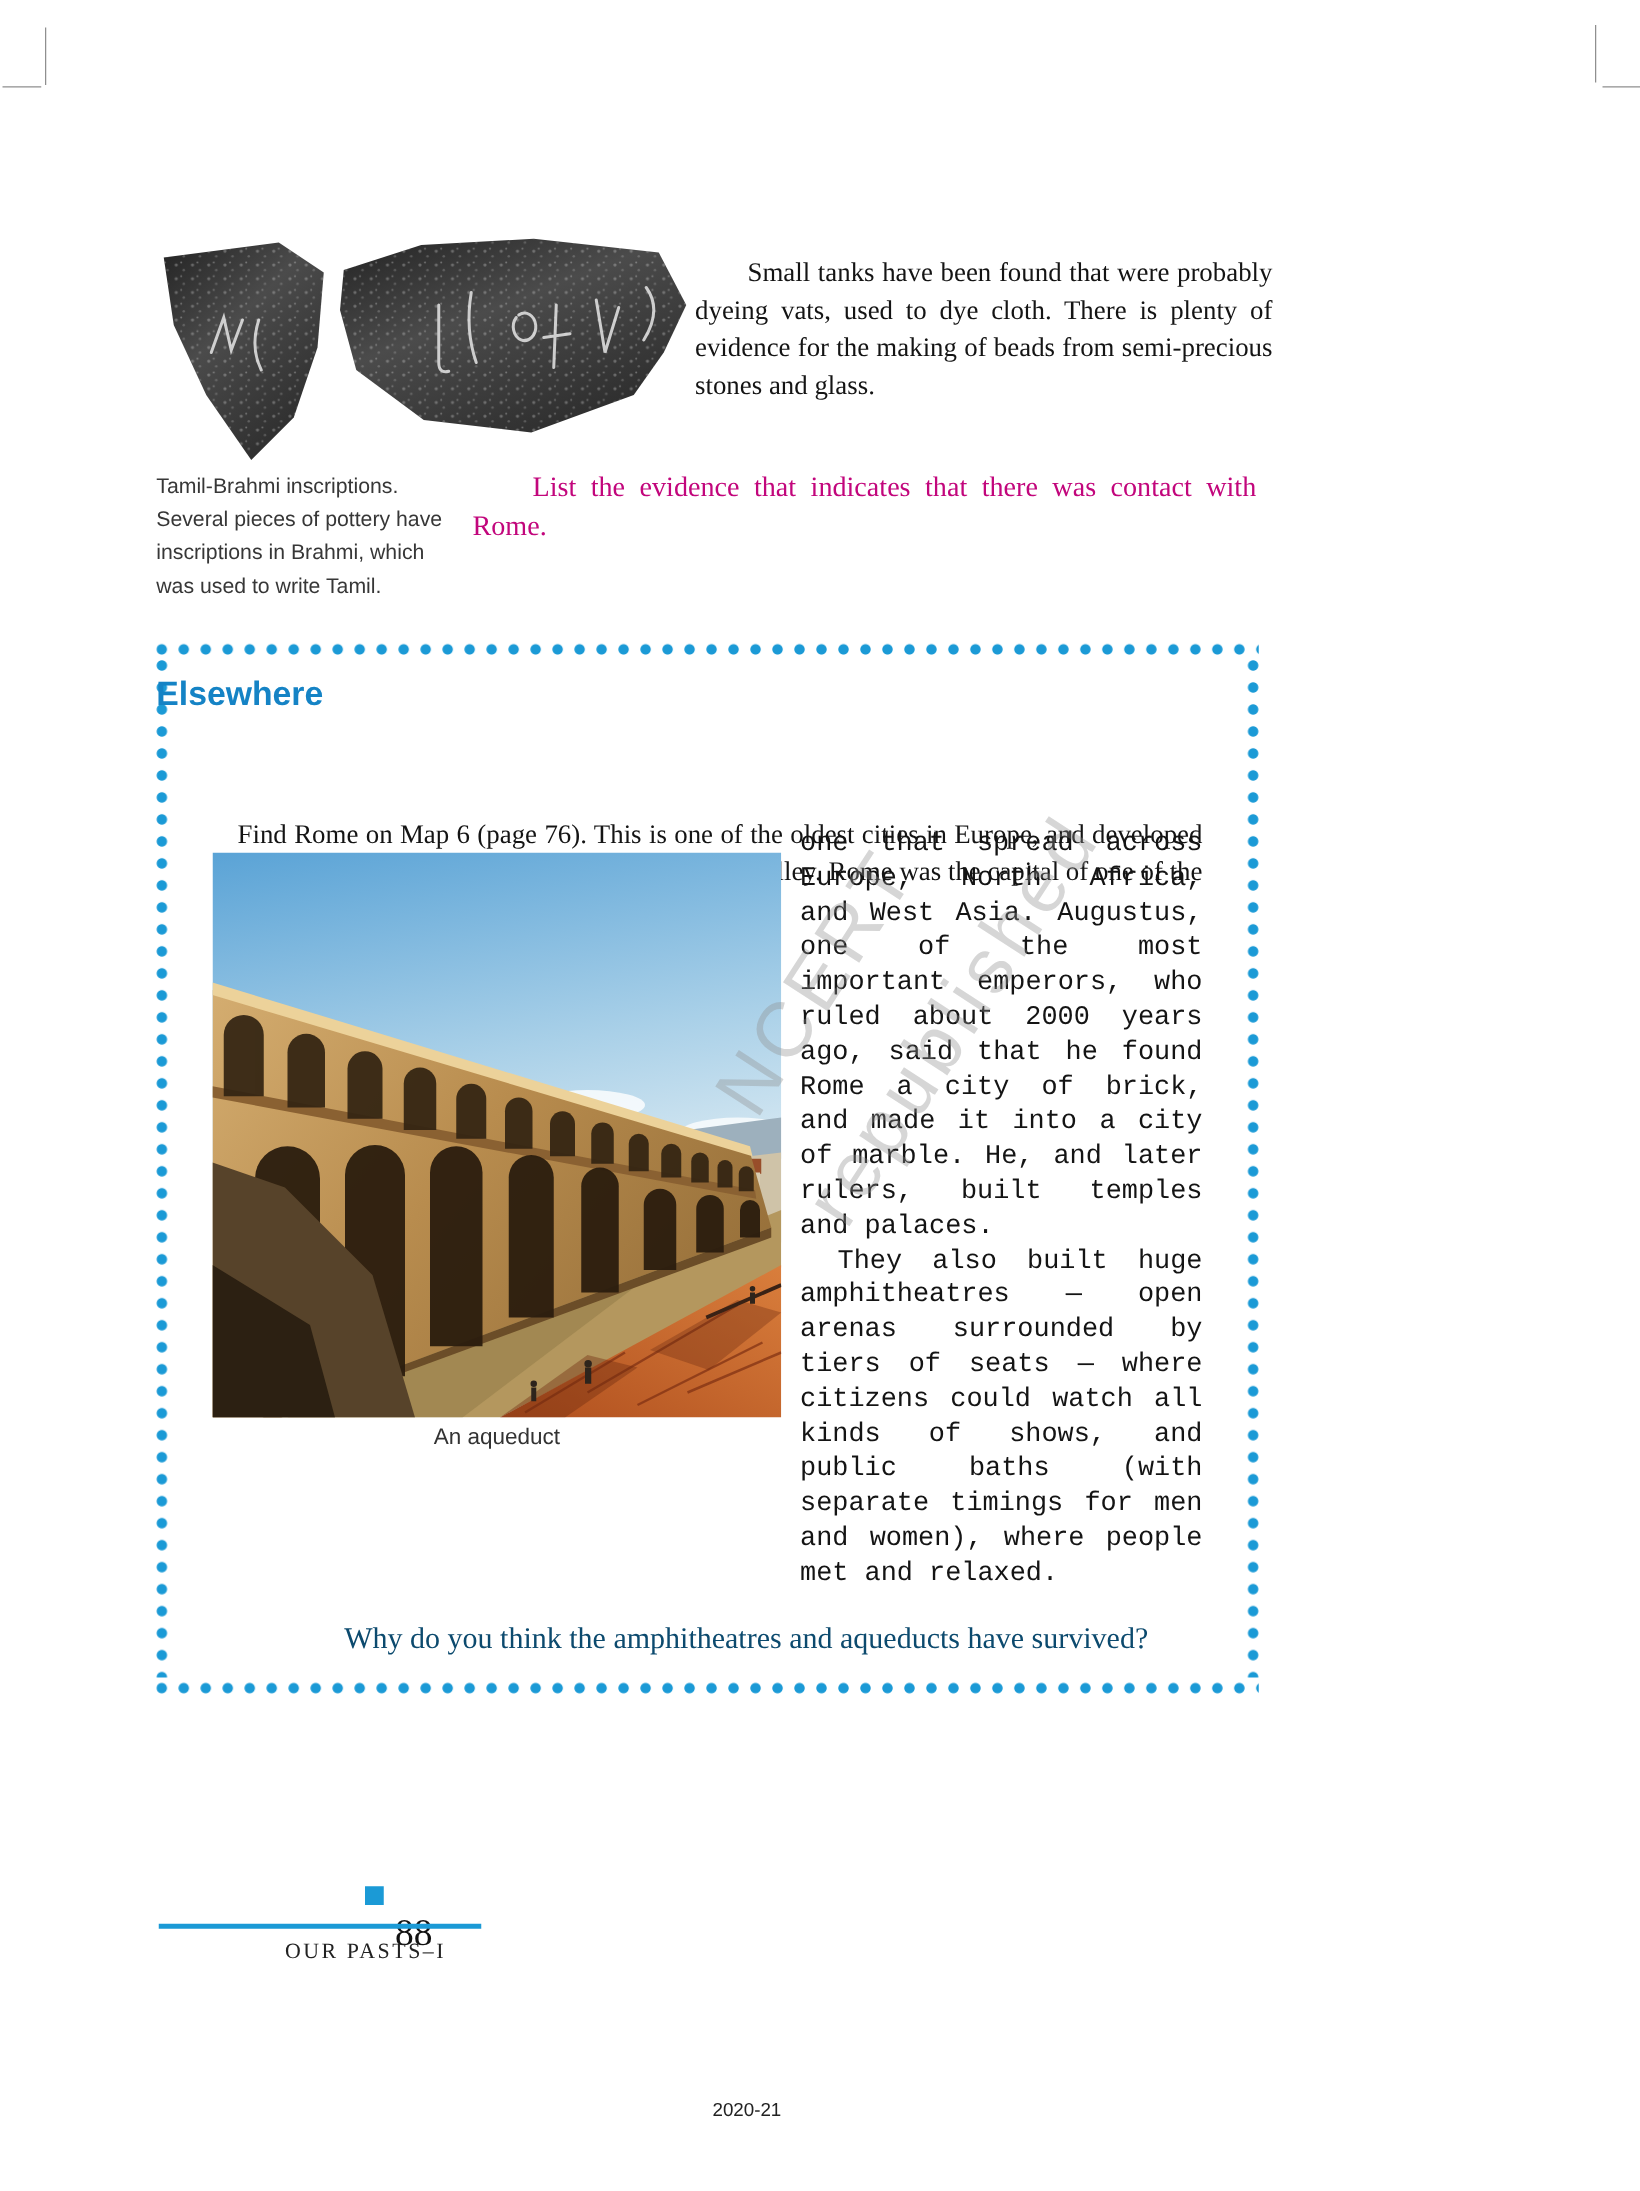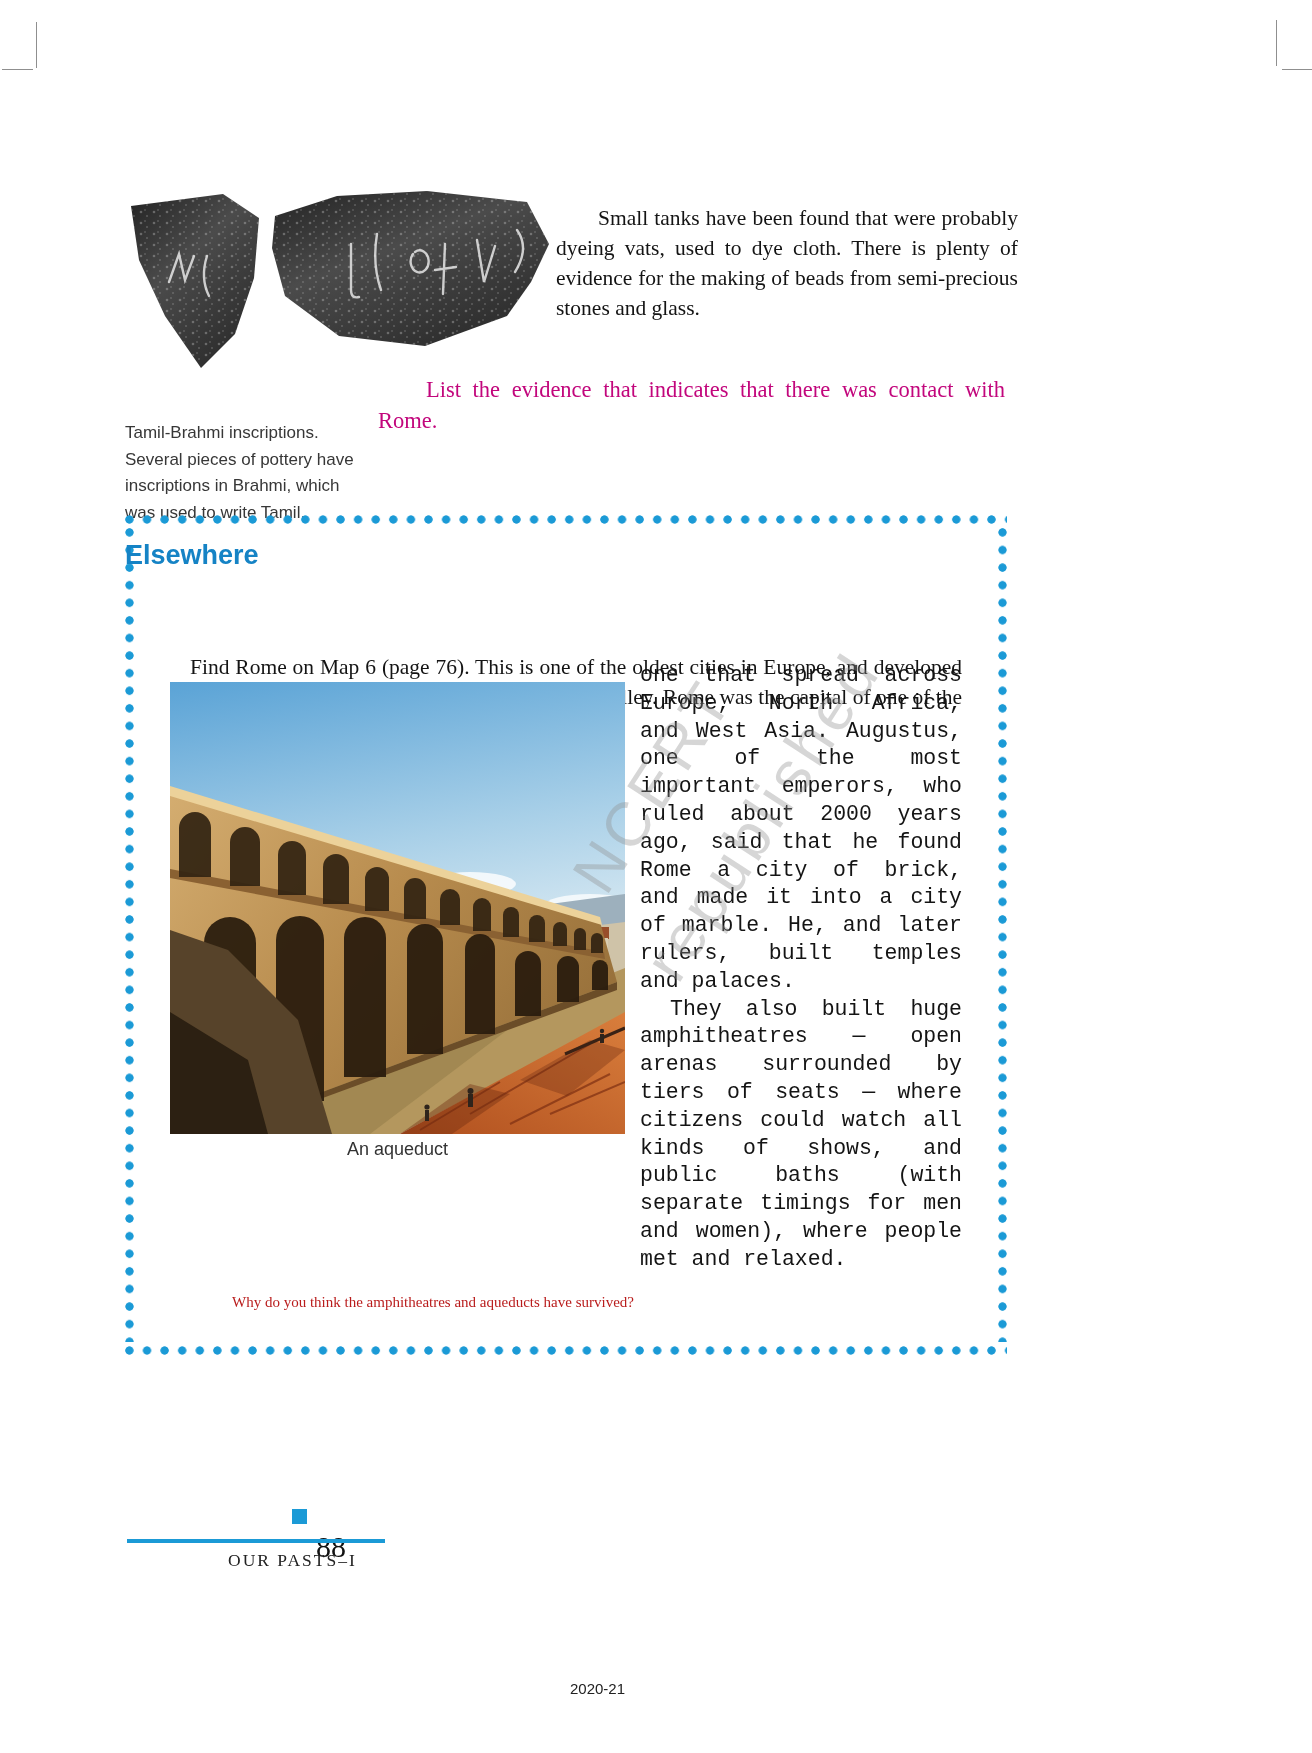--- a/index.html
+++ b/index.html
@@ -9,21 +9,21 @@
   
   .crop{position:absolute;background:#8f8f8f;}
   .crop.v1{left:36px;top:22px;width:1px;height:46px;}
   .crop.h1{left:2px;top:69px;width:31px;height:1px;}
   .crop.v2{left:1276px;top:20px;width:1px;height:46px;}
   .crop.h2{left:1282px;top:69px;width:30px;height:1px;}
 
   
   .pottery-fig{position:absolute;left:125px;top:186px;width:435px;height:188px;}
   .pottery-caption{position:absolute;left:125px;top:376px;width:238px;
-        font-family:"Liberation Sans","DejaVu Sans",sans-serif;font-size:17px;line-height:26.5px;color:#373737;margin-top:44px;}
+        font-family:"Liberation Sans","DejaVu Sans",sans-serif;font-size:17px;line-height:26.5px;color:#373737;}
   .top-body{position:absolute;left:556px;top:181px;width:462px;font-size:21.5px;line-height:30px;
         text-align:justify;text-indent:42px;}
   .q1{position:absolute;left:378px;top:351px;width:627px;font-size:22.5px;line-height:31px;
         color:#c2067c;text-indent:48px;text-align:justify;}
 
   
   .dot-h{position:absolute;height:9px;background-image:radial-gradient(circle at 4.4px 4.5px,#1b9ad6 3.8px,rgba(0,0,0,0) 4.5px);
         background-size:17.6px 9px;background-repeat:repeat-x;}
   .dot-h.top{left:125px;top:515px;width:882px;}
   .dot-h.bottom{left:125px;top:1346px;width:882px;}
@@ -35,22 +35,22 @@
   .elsewhere-title{position:absolute;left:125px;top:540px;width:882px;text-align:left;
         font-family:"Liberation Sans","DejaVu Sans",sans-serif;font-weight:bold;font-size:27px;color:#1583c5;}
   .ew-p1{position:absolute;left:190px;top:630px;width:772px;font-size:21.5px;line-height:30px;text-align:justify;}
   .aqueduct-fig{position:absolute;left:170px;top:682px;width:455px;height:452px;}
   .aqueduct-caption{position:absolute;left:170px;top:1139px;width:455px;text-align:center;
         font-family:"Liberation Sans","DejaVu Sans",sans-serif;font-size:18px;color:#333;}
   .ew-col{position:absolute;left:640px;top:662px;width:322px;font-size:21.5px;line-height:27.8px;text-align:justify;font-family:Liberation Mono, monospace;}
   .ew-col p{margin:0;}
   .ew-col p + p{text-indent:30px;}
   .ew-p4{position:absolute;left:190px;top:1212px;width:772px;font-size:21.5px;line-height:30px;text-align:justify;}
-  .q2{position:absolute;left:190px;top:1272px;width:772px;font-size:15px;line-height:31px;
-        color:#b91c1c;text-indent:42px;text-align:left;}
+  .q2{position:absolute;left:190px;top:1272px;width:772px;font-size:24px;line-height:31px;
+        color:#0c4a6e;text-indent:42px;text-align:center;}
 
   
   .wm{position:absolute;transform:rotate(-57deg);transform-origin:0 50%;
         font-family:"Liberation Sans","DejaVu Sans",sans-serif;font-weight:500;font-size:62px;
         letter-spacing:5px;color:#8f8f8f;opacity:.36;z-index:6;pointer-events:none;white-space:nowrap;}
   .wm.l1{left:588px;top:850px;}
   .wm.l2{left:660px;top:938px;}
 
   
   .pg-square{position:absolute;left:292px;top:1509px;width:15px;height:15px;background:#1b9ad6;}

